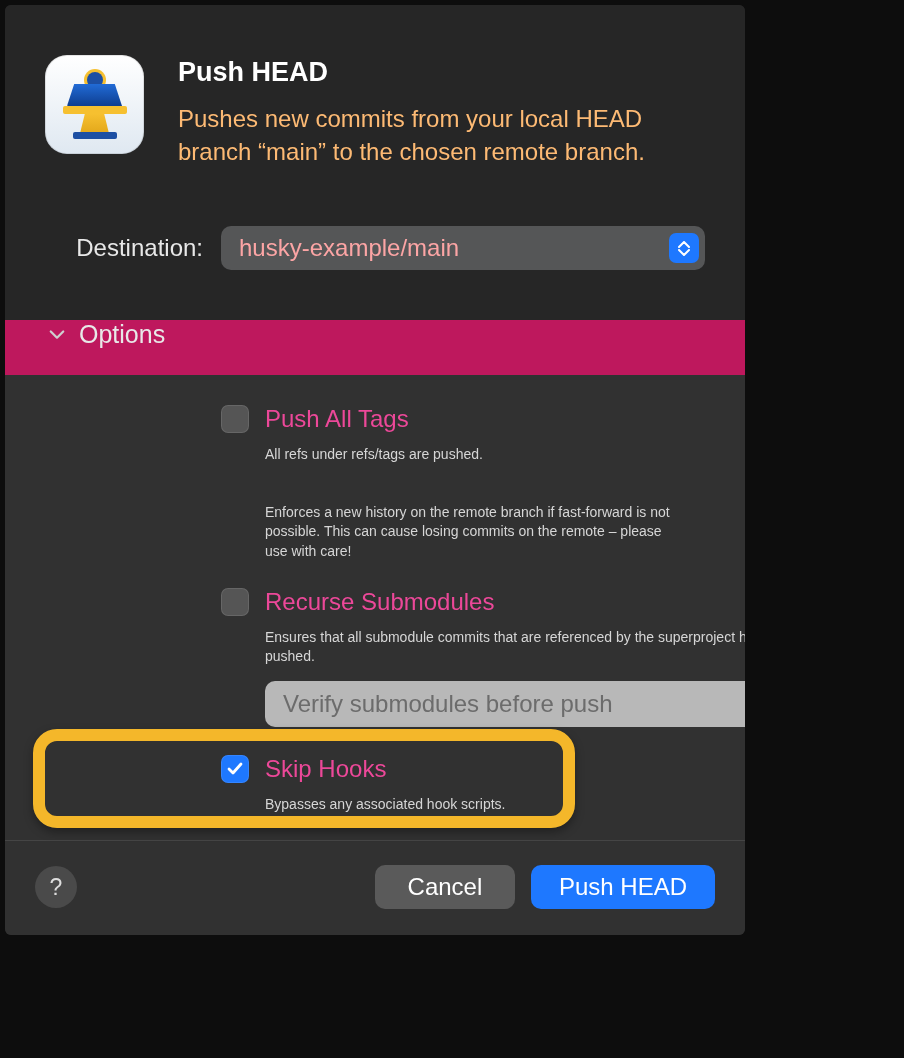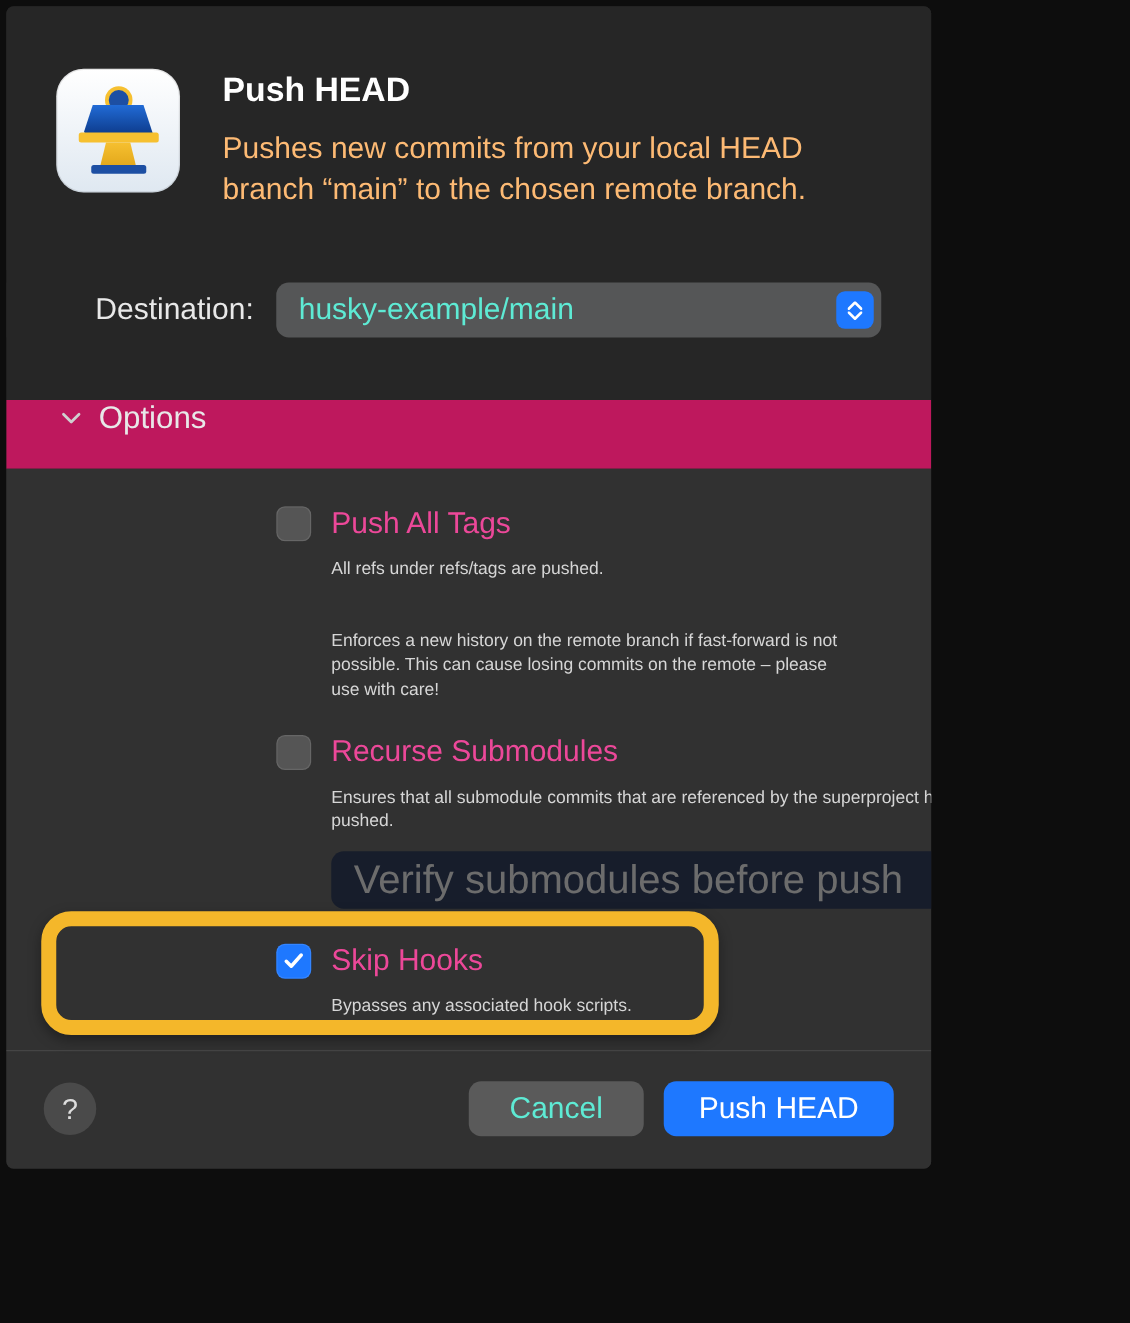--- a/index.html
+++ b/index.html
@@ -78,21 +78,21 @@
   .dest-label {
     width: 158px; text-align: right;
     font-size: 24px; color: #e8e8e8;
   }
   .select {
     flex: 1; height: 44px;
     background: #555657;
     border-radius: 10px;
     display: flex; align-items: center; justify-content: space-between;
     padding: 0 6px 0 18px;
-    font-size: 24px; color: #5eead4;
+    font-size: 24px; color: #fca5a5;
     cursor: default;
   }
   .select-arrows {
     width: 30px; height: 30px; border-radius: 7px;
     background: #1e78ff;
     display: flex; flex-direction: column; align-items: center; justify-content: center;
     gap: 1px;
   }
   .select-arrows svg { display: block; }
 
@@ -125,25 +125,25 @@
   .checkbox.checked svg { display: block; }
   .checkbox svg { display: none; }
   .opt-title { font-size: 24px; color: #ec4899; font-weight: 400; }
   .opt-desc {
     font-size: 14px; line-height: 1.4; color: #d6d6d6;
     padding-left: 44px; padding-top: 12px;
   }
   .sub-select {
     margin-left: 44px; margin-top: 14px;
     height: 46px;
-    background: #0f172a;
+    background: #e5e5e5;
     border-radius: 10px;
     display: flex; align-items: center; justify-content: space-between;
     padding: 0 12px 0 18px;
-    font-size: 32px; color: #808080;
+    font-size: 24px; color: #808080;
     opacity: 0.75;
     width: 560px;
   }
   .sub-select .stepper { display:flex; flex-direction:column; gap:2px; opacity:0.5; }
 
   .highlight-wrap {
     position: relative;
     margin-top: -10px;
     padding-bottom: 26px;
   }
@@ -169,21 +169,21 @@
     background: #4a4a4a;
     display: flex; align-items: center; justify-content: center;
     font-size: 23px; color: #ddd; font-weight: 500;
   }
   .spacer { flex: 1; }
   .btn {
     height: 44px; padding: 0 28px; border-radius: 10px;
     font-size: 24px; display: flex; align-items: center; justify-content: center;
     min-width: 140px;
   }
-  .btn-secondary { background: #5a5a5a; color: #5eead4; }
+  .btn-secondary { background: #5a5a5a; color: #ffffff; }
   .btn-primary   { background: #1e78ff; color: #fff; font-weight: 500; }
 </style>
 </head>
 <body>
 
 <div class="dialog">
 
   <div class="header-section">
     <div class="app-icon">
       <div class="tower">

